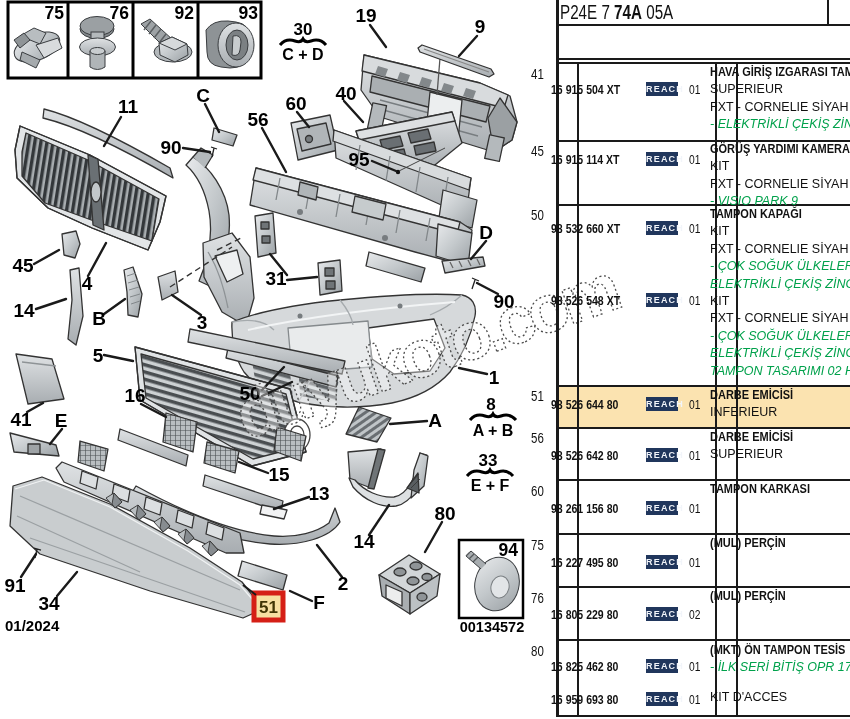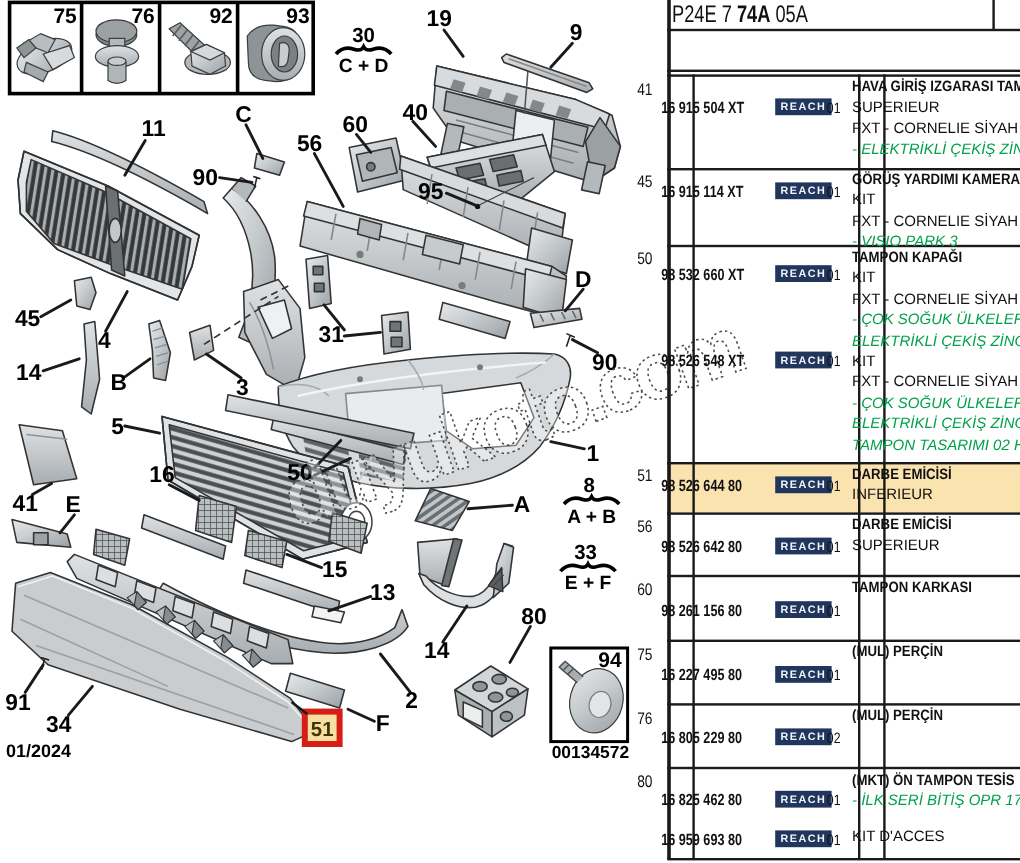--- a/index.html
+++ b/index.html
@@ -5,21 +5,21 @@
   html,body{margin:0;padding:0;}
   body{width:850px;height:719px;overflow:hidden;position:relative;background:#fff;-webkit-font-smoothing:antialiased;
        font-family:"Liberation Sans", sans-serif;}
   .abs{position:absolute;}
   .hl{position:absolute;background:#1a1a1a;height:2px;}
   .vl{position:absolute;background:#1a1a1a;width:2px;}
   .num{position:absolute;font-size:14px;color:#111;transform:scaleX(0.82);transform-origin:0 0;}
   .pn{position:absolute;font-size:13.5px;font-weight:bold;color:#111;white-space:nowrap;
       transform:scaleX(0.78);transform-origin:0 0;}
   .qty{position:absolute;font-size:12.5px;color:#111;transform:scaleX(0.82);transform-origin:0 0;}
-  .reach{position:absolute;width:47px;height:14px;background:#20365c;color:#f2f5fa;
+  .reach{position:absolute;width:32px;height:14px;background:#20365c;color:#f2f5fa;
          font-size:9px;font-weight:bold;text-align:center;line-height:14px;letter-spacing:1.2px;}
   .desc{position:absolute;left:710px;width:220px;font-size:12.5px;line-height:17.4px;
         color:#111;white-space:nowrap;}
   .desc b{font-weight:bold;display:inline-block;transform:scaleX(0.88);transform-origin:0 50%;}
   .g{color:#00A14B;font-style:italic;}
 </style>
 </head>
 <body>
 
 <svg class="abs" style="left:0;top:0" width="850" height="719" viewBox="0 0 850 719">
@@ -466,21 +466,21 @@
 
 <div class="pn" style="left:551px;top:659px;">16 825 462 80</div>
 <div class="reach" style="left:646px;top:659px;">REACH</div>
 <div class="qty" style="left:689px;top:660px;">01</div>
 
 <div class="pn" style="left:551px;top:692px;">16 959 693 80</div>
 <div class="reach" style="left:646px;top:692px;">REACH</div>
 <div class="qty" style="left:689px;top:693px;">01</div>
 
 <div class="desc" style="top:64px;"><b>HAVA GİRİŞ IZGARASI TAM</b><br>SUPERIEUR<br>FXT - CORNELIE SİYAH<br><span class="g">- ELEKTRİKLİ ÇEKİŞ ZİNCİR</span></div>
-<div class="desc" style="top:141px;"><b>GÖRÜŞ YARDIMI KAMERASI</b><br>KIT<br>FXT - CORNELIE SİYAH<br><span class="g">- VISIO PARK 3</span></div>
+<div class="desc" style="top:141px;"><b>GÖRÜŞ YARDIMI KAMERASI</b><br>KIT<br>FXT - CORNELIE SİYAH<br><span class="g">- VISIO PARK 9</span></div>
 <div class="desc" style="top:206px;"><b>TAMPON KAPAĞI</b><br>KIT<br>FXT - CORNELIE SİYAH<br><span class="g">- ÇOK SOĞUK ÜLKELER İÇ<br>ELEKTRİKLİ ÇEKİŞ ZİNCİRİ<br></span>KIT<br>FXT - CORNELIE SİYAH<br><span class="g">- ÇOK SOĞUK ÜLKELER İÇ<br>ELEKTRİKLİ ÇEKİŞ ZİNCİRİ<br>TAMPON TASARIMI 02 HA</span></div>
 <div class="desc" style="top:387px;"><b>DARBE EMİCİSİ</b><br>INFERIEUR</div>
 <div class="desc" style="top:429px;"><b>DARBE EMİCİSİ</b><br>SUPERIEUR</div>
 <div class="desc" style="top:481px;"><b>TAMPON KARKASI</b></div>
 <div class="desc" style="top:535px;"><b>(MUL) PERÇİN</b></div>
 <div class="desc" style="top:588px;"><b>(MUL) PERÇİN</b></div>
 <div class="desc" style="top:642px;"><b>(MKT) ÖN TAMPON TESİS</b><br><span class="g">- İLK SERİ BİTİŞ OPR 17</span></div>
 <div class="desc" style="top:689px;">KIT D'ACCES</div>
 
 </body></html>

